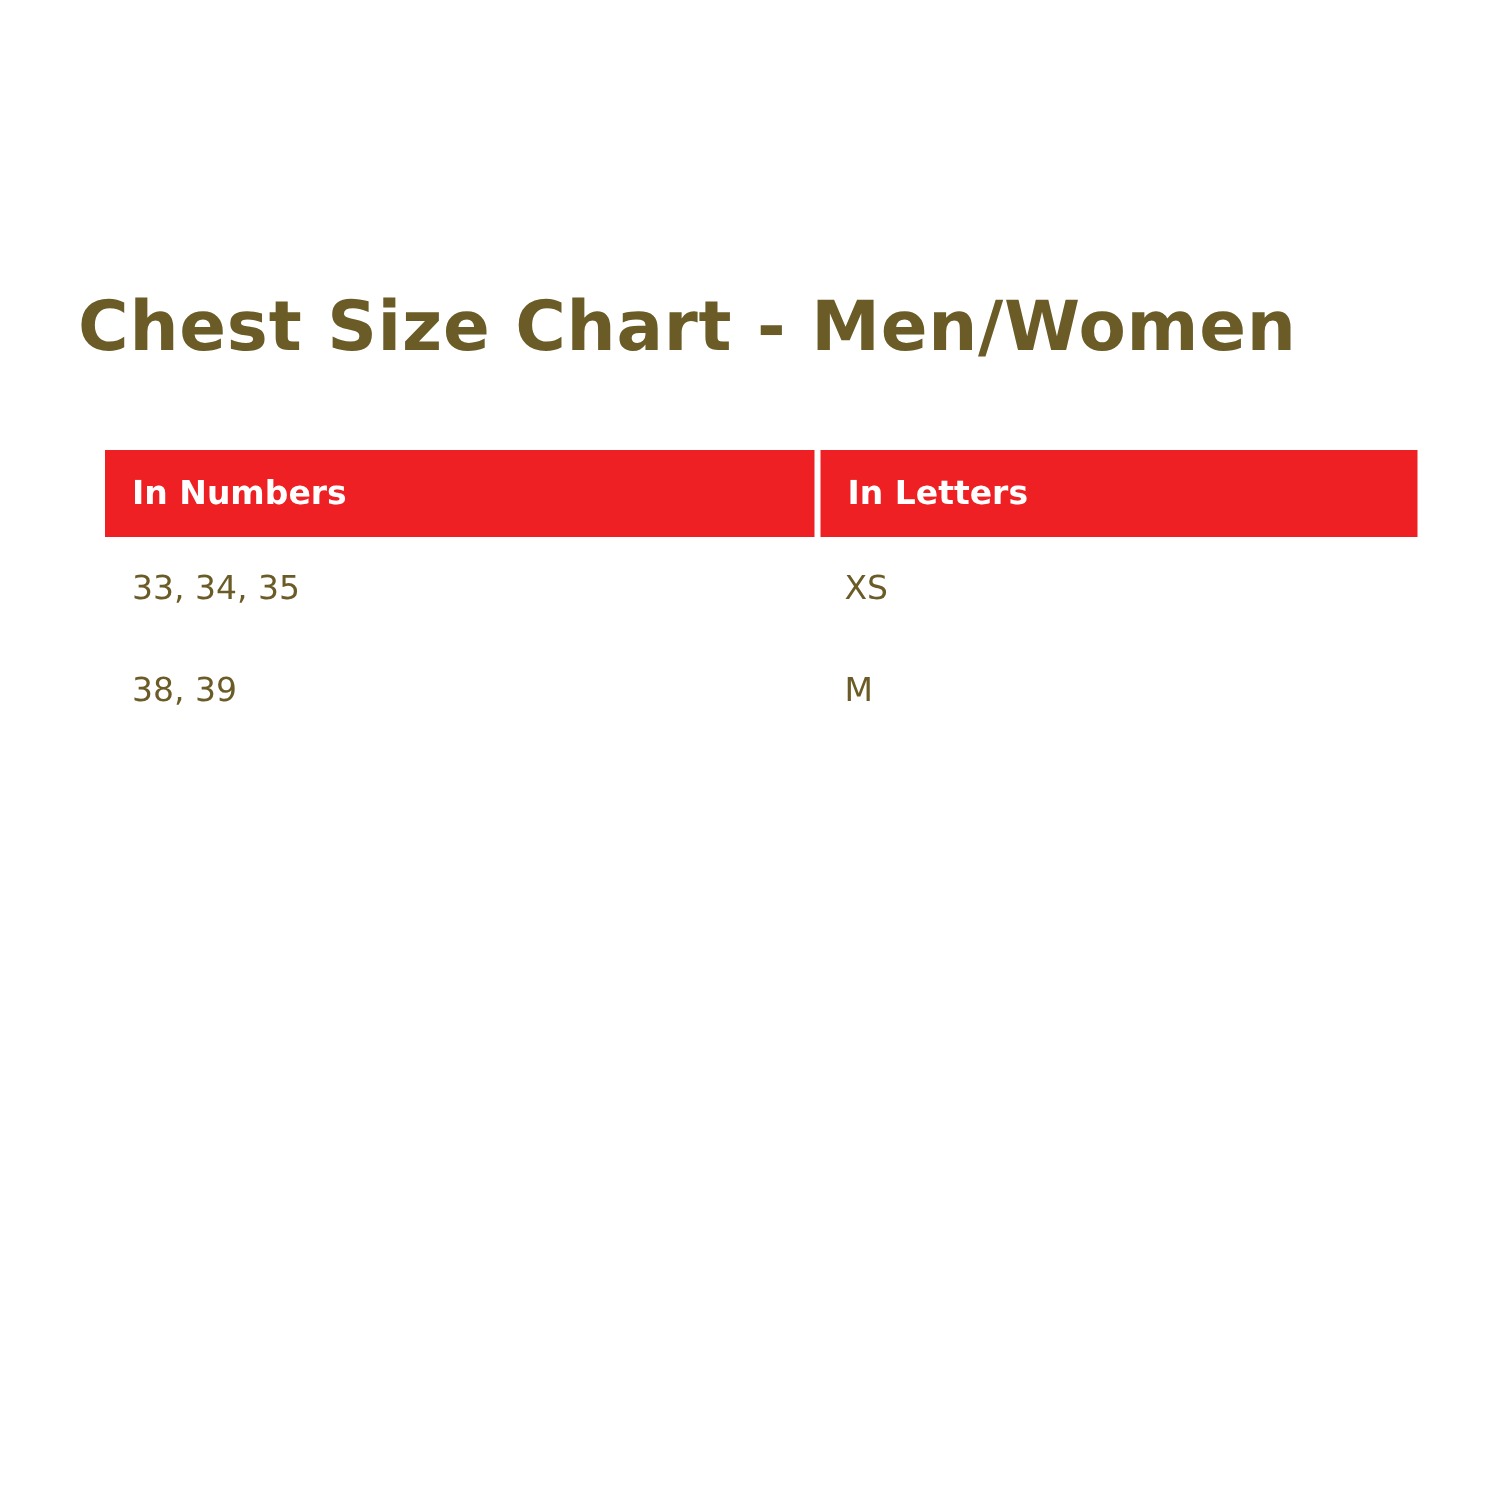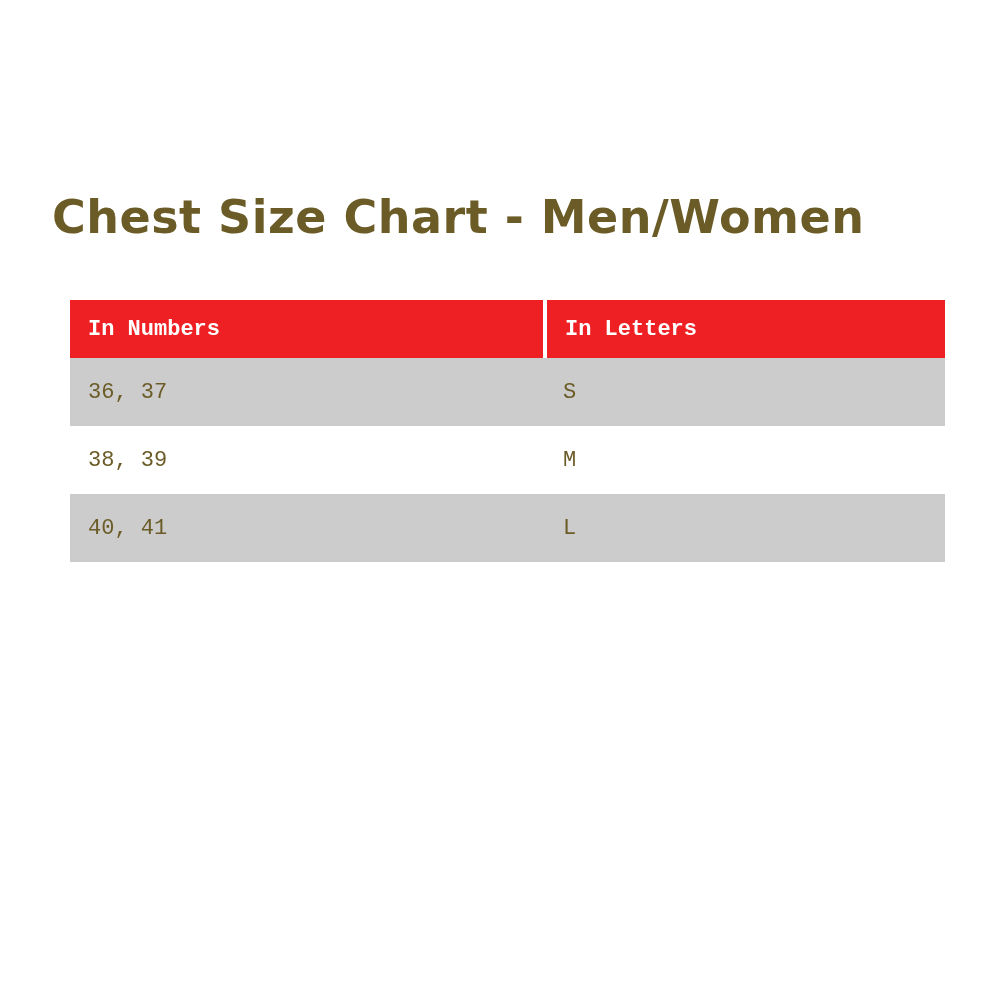--- a/index.html
+++ b/index.html
@@ -40,21 +40,20 @@
   }
   .size-table th,
   .size-table td {
     text-align: left;
     vertical-align: middle;
     padding: 0 0 0 18px;
     font-size: 22px;
     color: #6b5c27;
     font-weight: normal;
     border: none;
-    font-family: Liberation Mono, monospace;
   }
   .size-table thead th {
     height: 58px;
     background: #ee2024;
     color: #ffffff;
     font-weight: bold;
     font-size: 22px;
   }
   .size-table thead th.col-left {
     border-right: 4px solid #ffffff;
@@ -83,28 +82,24 @@
       <col class="col-numbers">
       <col class="col-letters">
     </colgroup>
     <thead>
       <tr>
         <th class="col-left">In Numbers</th>
         <th>In Letters</th>
       </tr>
     </thead>
     <tbody>
-      <tr class="row-even">
-        <td>36, 37</td>
-        <td>S</td>
+      <tr class="row-odd">
+        <td>33, 34, 35</td>
+        <td>XS</td>
       </tr>
       <tr class="row-odd">
         <td>38, 39</td>
         <td>M</td>
-      </tr>
-      <tr class="row-even">
-        <td>40, 41</td>
-        <td>L</td>
       </tr>
     </tbody>
   </table>
 
 </div>
 
 </body></html>

